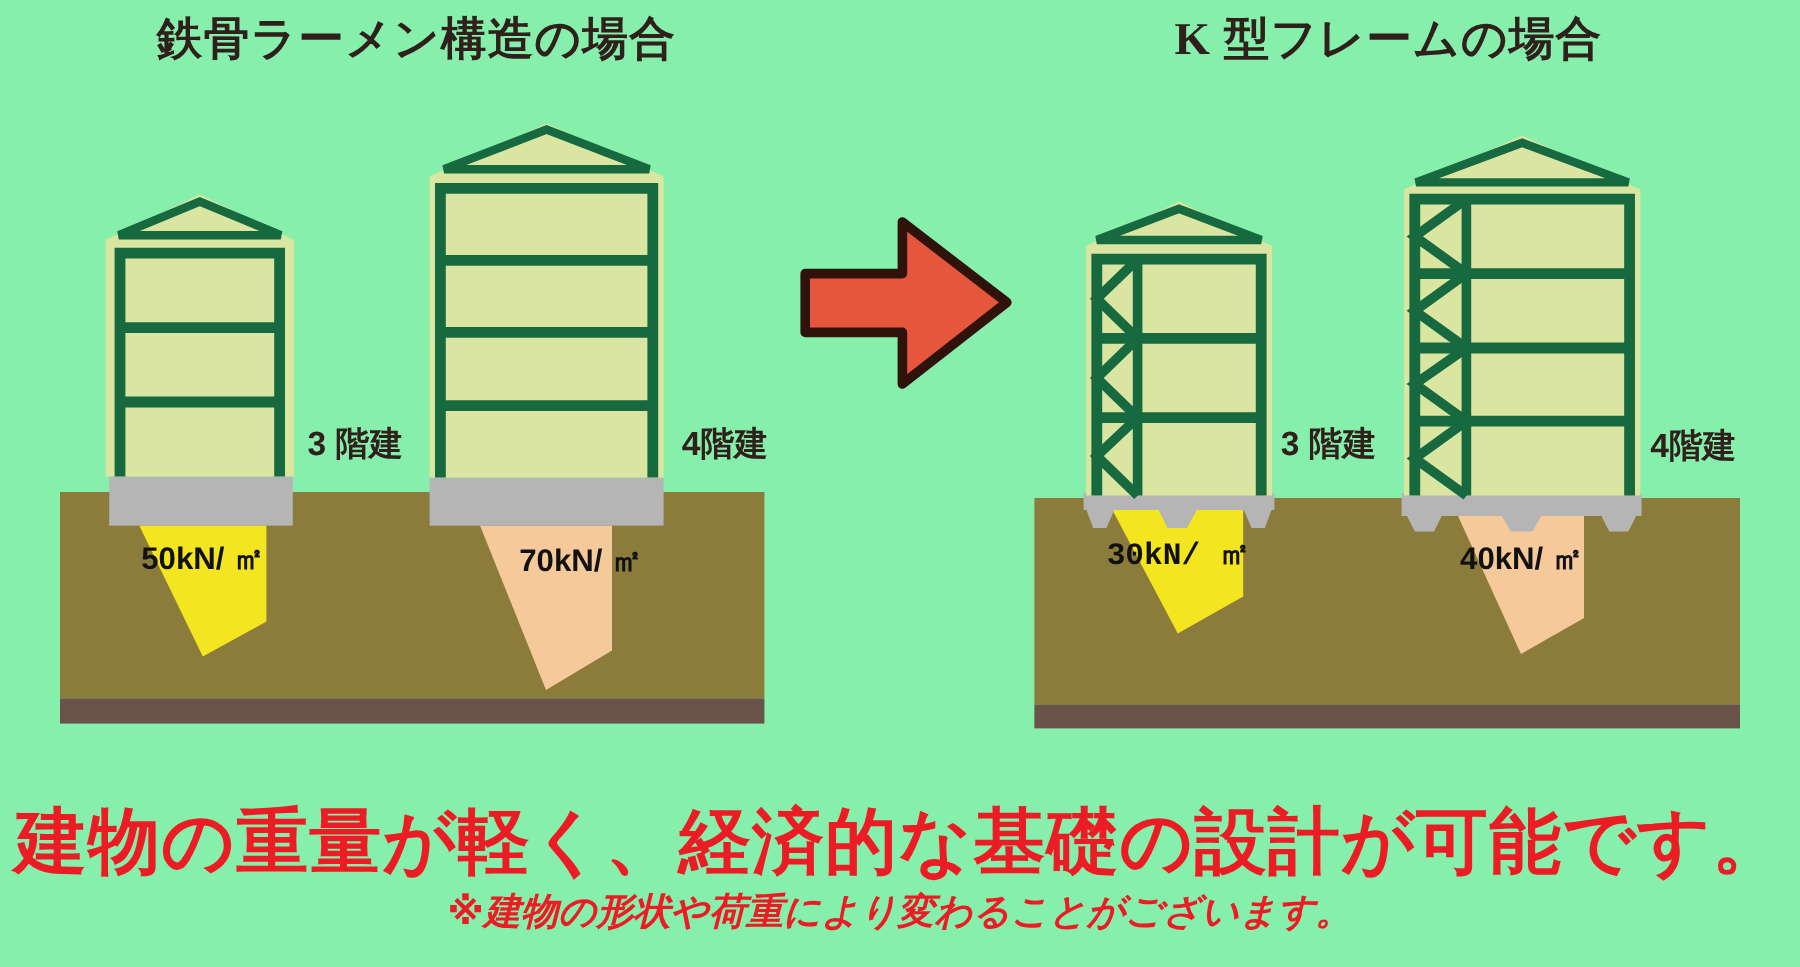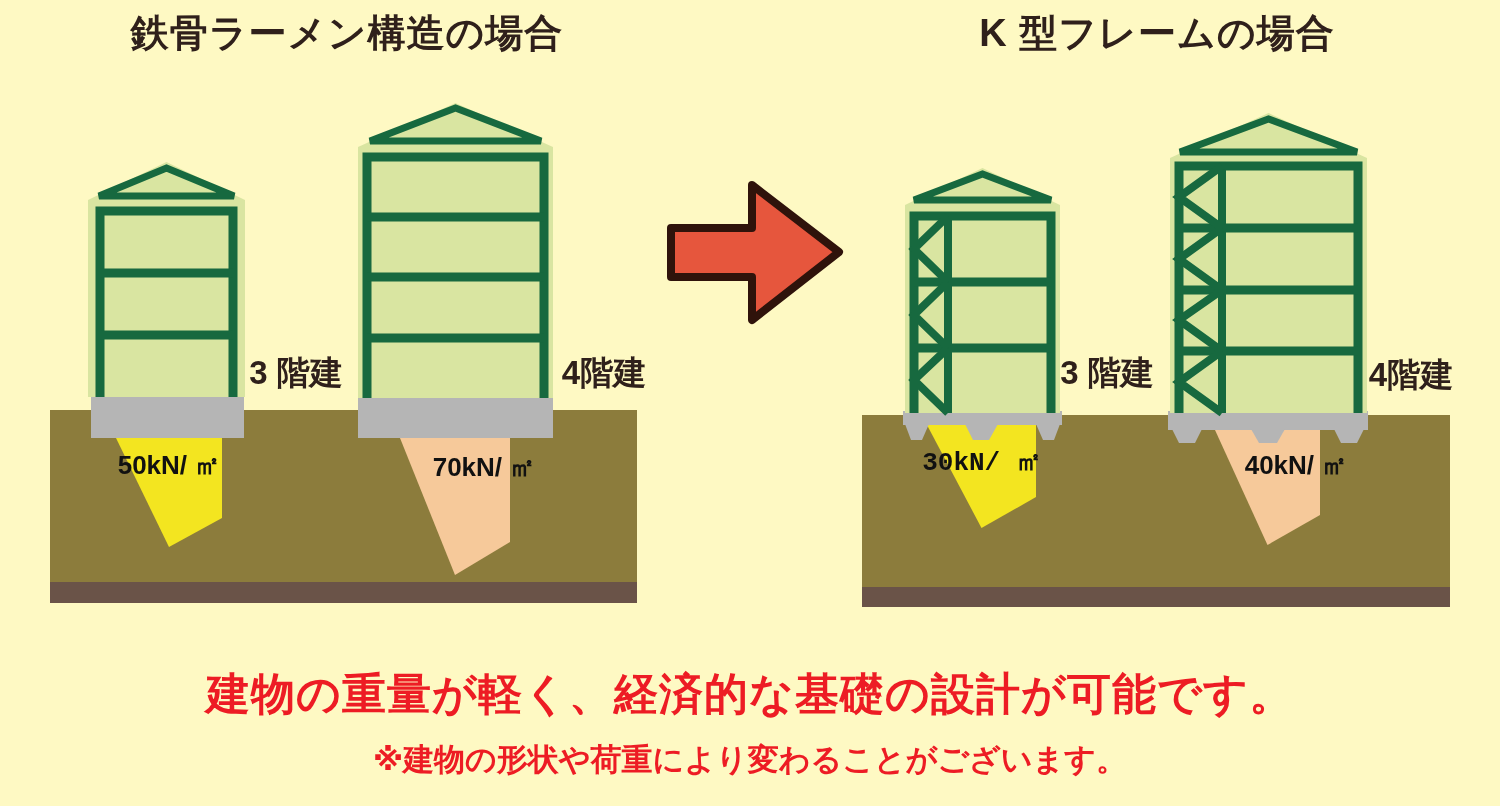--- a/index.html
+++ b/index.html
@@ -1,25 +1,25 @@
 <!DOCTYPE html>
 <html style="--background: #ffffff; --title-text: #2f201b; --building-fill: #d9e5a1; --frame-green: #17693f; --foundation-gray: #b5b5b5; --ground-olive: #8c7c3c; --ground-dark: #6a5348; --load-yellow: #f3e520; --load-peach: #f6c99a; --arrow-red: #e6563d; --arrow-red-outline: #2f130b; --highlight-red: #ed1c24;"><head>
 <meta charset="utf-8">
 <style>
   html,body{margin:0;padding:0;background:#fff;}
   .canvas{
-    position:relative;width:1500px;height:806px;background:#fef9c3;
+    position:relative;width:1500px;height:806px;background:#86efac;
     font-family:"Liberation Sans","DejaVu Sans",sans-serif;overflow:hidden;
   }
   .canvas svg{position:absolute;left:0;top:0;}
   .overlay{position:absolute;transform:translateX(-50%);white-space:nowrap;font-weight:bold;line-height:1;}
   .title{font-size:38px;color:var(--title-text);letter-spacing:1px;}
-  .story-label{font-size:33px;color:var(--title-text);}
+  .story-label{font-size:28px;color:var(--title-text);}
   .load-label{font-size:26px;color:#111;letter-spacing:0;}
-  .footer-main{font-size:44px;color:var(--highlight-red);letter-spacing:1px;}
+  .footer-main{font-size:60px;color:var(--highlight-red);letter-spacing:1px;}
   .footer-note{font-size:31px;color:var(--highlight-red);}
   
   .ground{fill:var(--ground-olive);}
   .ground-dark{fill:var(--ground-dark);}
   .gray{fill:var(--foundation-gray);}
   .yellow{fill:var(--load-yellow);}
   .peach{fill:var(--load-peach);}
   .sil{fill:var(--building-fill);}
   .roofline{fill:none;stroke:var(--frame-green);stroke-width:7;}
   .frame{fill:none;stroke:var(--frame-green);stroke-width:9;}
@@ -92,28 +92,28 @@
       <path class="frame" d="M1179 413 V166 H1358 V413"></path>
       <path class="frame" d="M1179 228 H1358 M1179 290 H1358 M1179 351 H1358"></path>
       <path class="brace" d="M1222 166 V413"></path>
       <path class="brace" d="M1222 166 L1179 197 L1222 228 M1222 228 L1179 259 L1222 290 M1222 290 L1179 320 L1222 351 M1222 351 L1179 382 L1222 413"></path>
     </g>
 
     <path class="redarrow" d="M671 228 H752 V185 L839 252 L752 320 V277 H671 Z"></path>
   </svg>
 
   <div class="overlay title" style="left:347px;top:14px;">鉄骨ラーメン構造の場合</div>
-  <div class="overlay title" style="left:1157px;top:14px;">K 型フレームの場合</div>
+  <div class="overlay title" style="left:1157px;top:14px;font-family:Liberation Serif, serif;">K 型フレームの場合</div>
 
   <div class="overlay story-label" style="left:296px;top:356px;">3 階建</div>
   <div class="overlay story-label" style="left:604px;top:356px;">4階建</div>
   <div class="overlay story-label" style="left:1107px;top:356px;">3 階建</div>
   <div class="overlay story-label" style="left:1411px;top:358px;">4階建</div>
 
   <div class="overlay load-label" style="left:169px;top:452px;text-align:center;">50kN/ ㎡</div>
   <div class="overlay load-label" style="left:456px;top:454px;margin-left:28px;">70kN/ ㎡</div>
   <div class="overlay load-label" style="left:982px;top:450px;font-family:Liberation Mono, monospace;">30kN/ ㎡</div>
-  <div class="overlay load-label" style="left:1296px;top:452px;">40kN/ ㎡</div>
+  <div class="overlay load-label" style="left:1268px;top:452px;">40kN/ ㎡</div>
 
   <div class="overlay footer-main" style="left:750px;top:672px;">建物の重量が軽く、経済的な基礎の設計が可能です。</div>
-  <div class="overlay footer-note" style="left:750px;top:744px;">※建物の形状や荷重により変わることがございます。</div>
+  <div class="overlay footer-note" style="left:750px;top:744px;font-style:italic;">※建物の形状や荷重により変わることがございます。</div>
 
 </div>
 
 </body></html>

